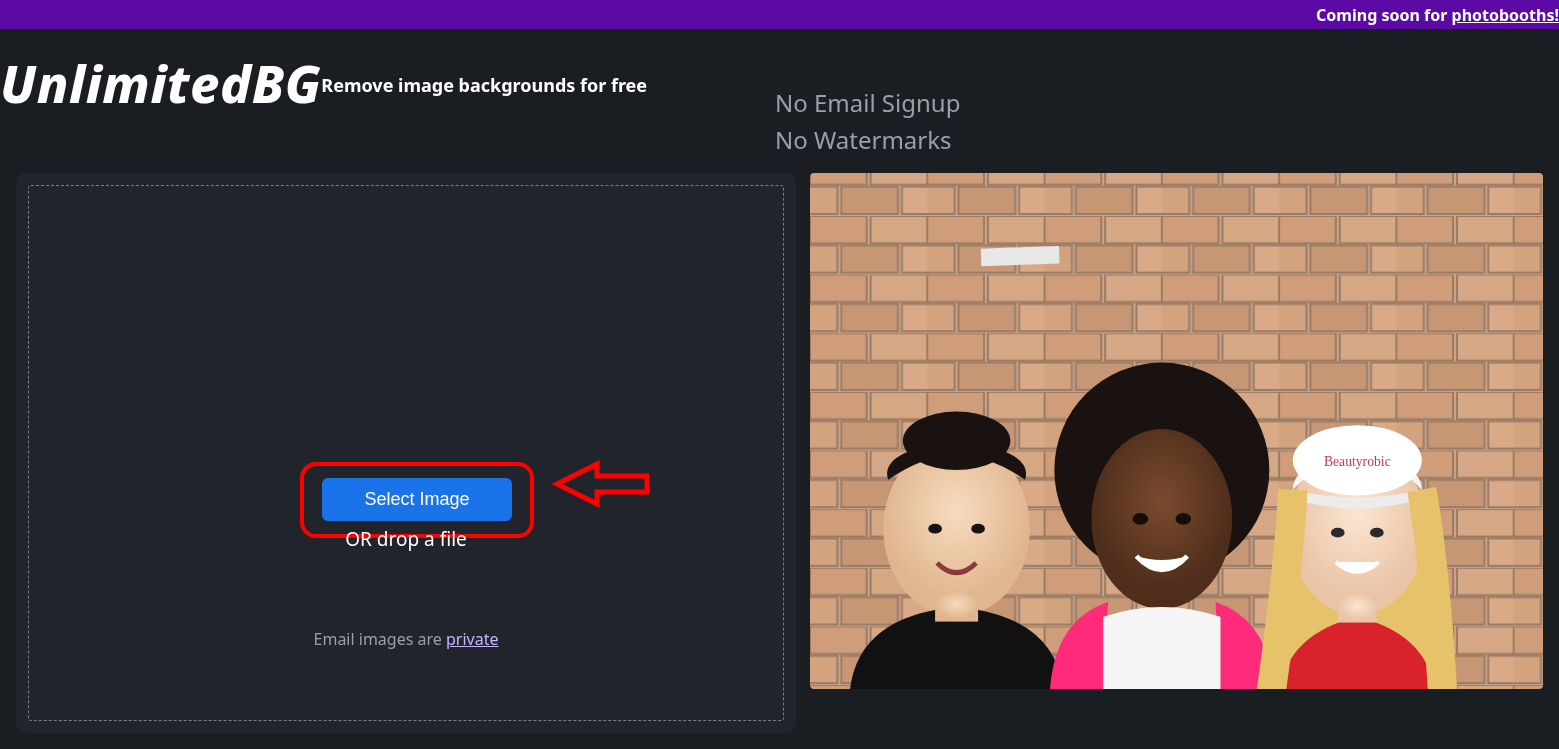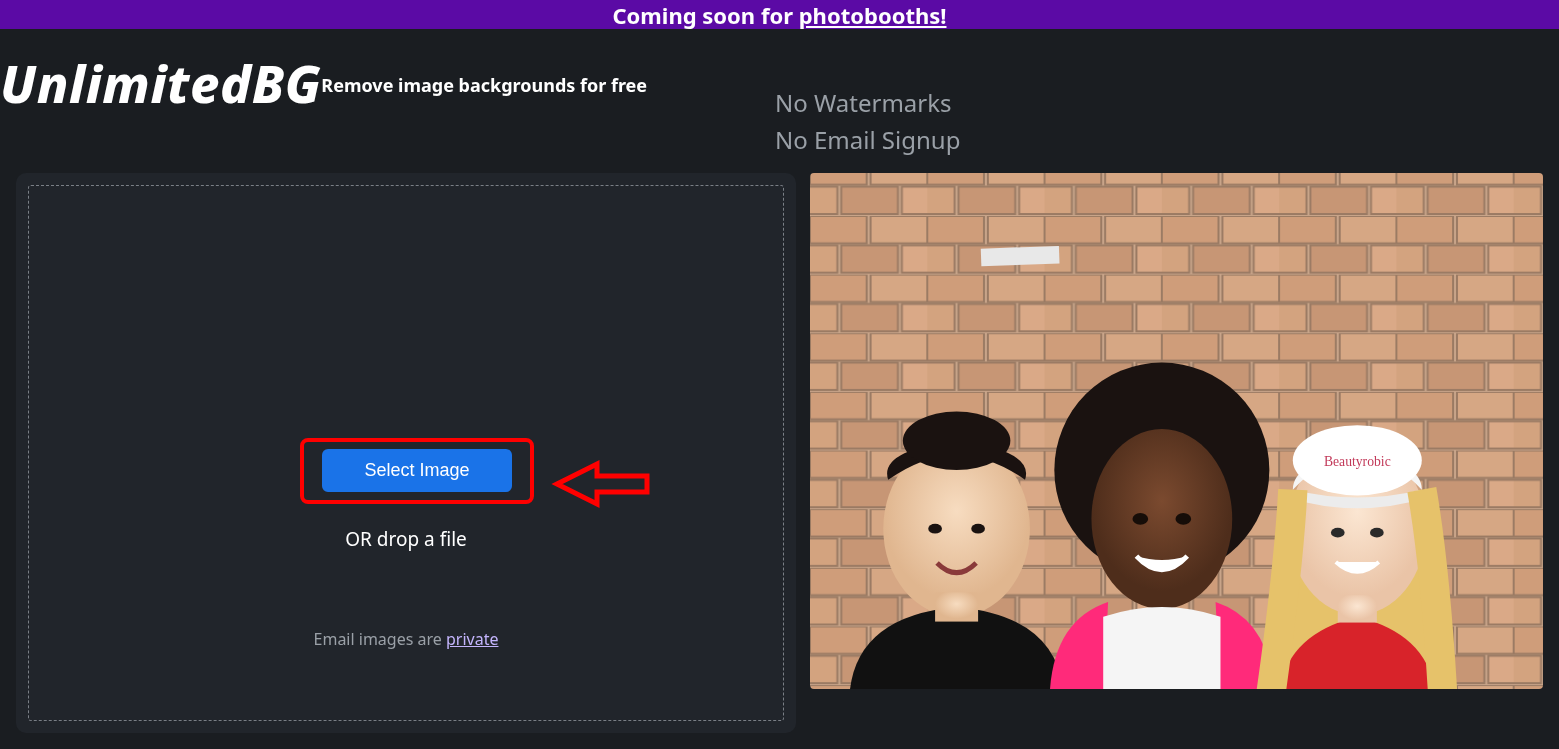--- a/index.html
+++ b/index.html
@@ -1,29 +1,29 @@
 <!DOCTYPE html>
 <html><head>
   <meta charset="utf-8">
   <style>
     * { box-sizing: border-box; margin: 0; padding: 0; }
     html, body { width: 1559px; height: 749px; overflow: hidden; background: #1a1d21; font-family: system-ui, -apple-system, "Segoe UI", Roboto, Arial, sans-serif; color: #fff; }
-    .banner { height: 29px; background: #5b0aa5; display: flex; align-items: center; justify-content: center; font-weight: 700; font-size: 22px; }
+    .banner { height: 29px; background: #5b0aa5; display: flex; align-items: center; justify-content: flex-end; font-weight: 700; font-size: 16px; }
     .banner a { color: #fff; }
     .header { display: flex; align-items: flex-start; padding: 18px 0 14px 0; }
     .brand-wrap { width: 775px; display: flex; flex-direction: row; align-items: center; }
     .logo { font-style: italic; font-weight: 800; font-size: 52px; letter-spacing: 0.5px; }
     .tagline { font-weight: 700; font-size: 18px; margin-top: 5px; }
     .features { padding-top: 0px; color: #9aa0a7; font-size: 24px; }
     .feat { line-height: 1.55; }
     .feat.faded { color: rgba(154,160,167,0.35); }
     .main { display: grid; grid-template-columns: 780px 1fr; gap: 14px; padding: 0 16px; }
     .upload-panel { height: 560px; background: #21252b; border-radius: 10px; padding: 12px; }
     .dropzone { border: 1px dashed #7a7f86; border-radius: 3px; height: 100%; position: relative; display: flex; flex-direction: column; align-items: center; }
-    .select-frame { position: absolute; top: 252px; left: 271px; width: 234px; height: 66px; border: 4px solid #ff0000; border-radius: 8px; display: flex; align-items: center; justify-content: center; }
+    .select-frame { position: absolute; top: 276px; left: 271px; width: 234px; height: 76px; border: 4px solid #ff0000; border-radius: 16px; display: flex; align-items: center; justify-content: center; }
     .select-btn { background: #1a73e8; color: #fff; font-size: 18px; border: none; border-radius: 6px; padding: 11px 42px; cursor: pointer; }
     .arrow { position: absolute; top: 268px; left: 518px; }
     .drop-text { position: absolute; top: 340px; font-size: 19px; font-weight: 400; left: 50%; transform: translateX(-50%); }
     .privacy { position: absolute; top: 442px; font-size: 16px; color: #9aa0a7; left: 50%; transform: translateX(-50%); }
     .privacy a { color: #c4b5fd; text-decoration: underline; }
     .sample-img { height: 516px; overflow: hidden; border-radius: 4px; position: relative; }
     .sample-svg { width: 100%; height: 100%; display: block; }
   </style>
 </head>
 <body>
@@ -34,22 +34,22 @@
   </span>
 </div>
 
 <div class="header">
   <div class="brand-wrap">
     <div class="logo">UnlimitedBG</div>
     <div class="tagline">Remove image backgrounds for free</div>
   </div>
   <div class="features">
     <div class="feat faded">&nbsp;</div>
+    <div class="feat">No Email Signup</div>
     <div class="feat">No Watermarks</div>
-    <div class="feat">No Email Signup</div>
   </div>
 </div>
 
 <div class="main">
   <div class="upload-panel">
     <div class="dropzone">
       <div class="select-frame">
         <button class="select-btn">Select Image</button>
       </div>
       <div class="arrow">

